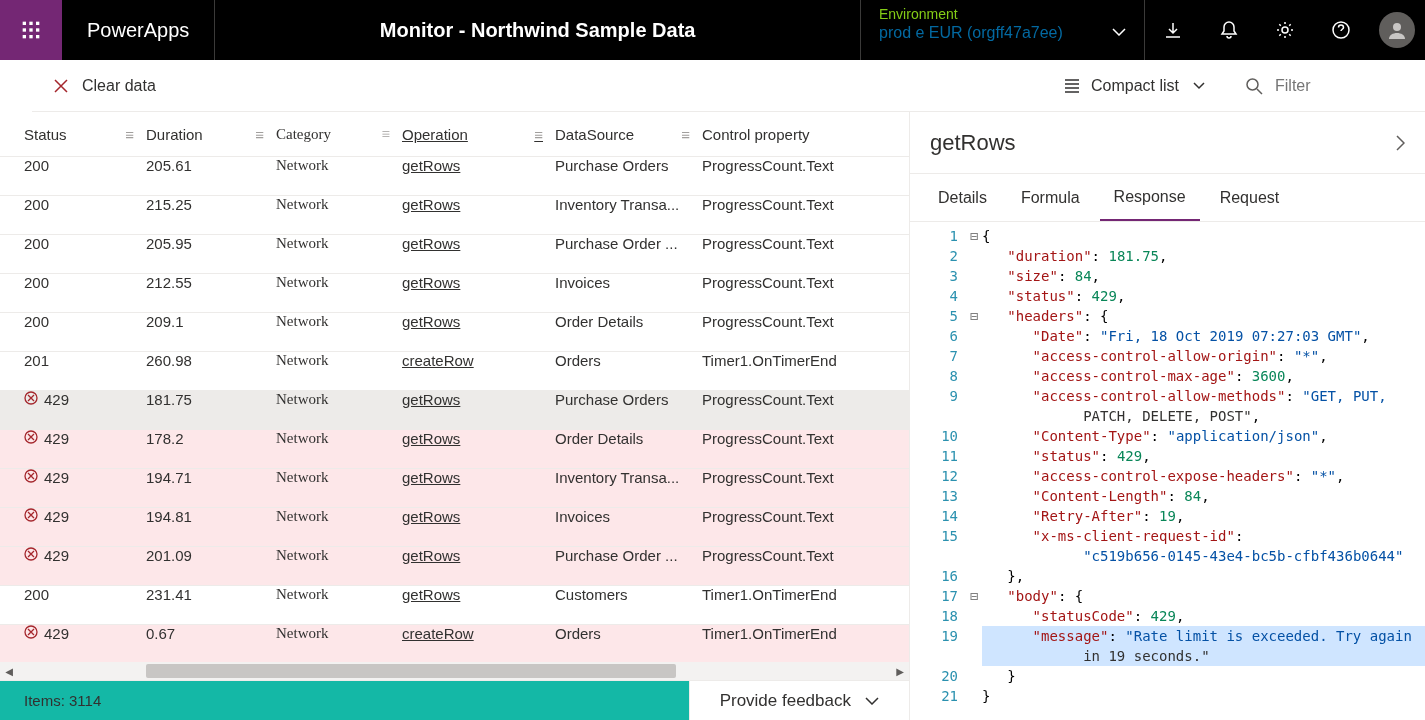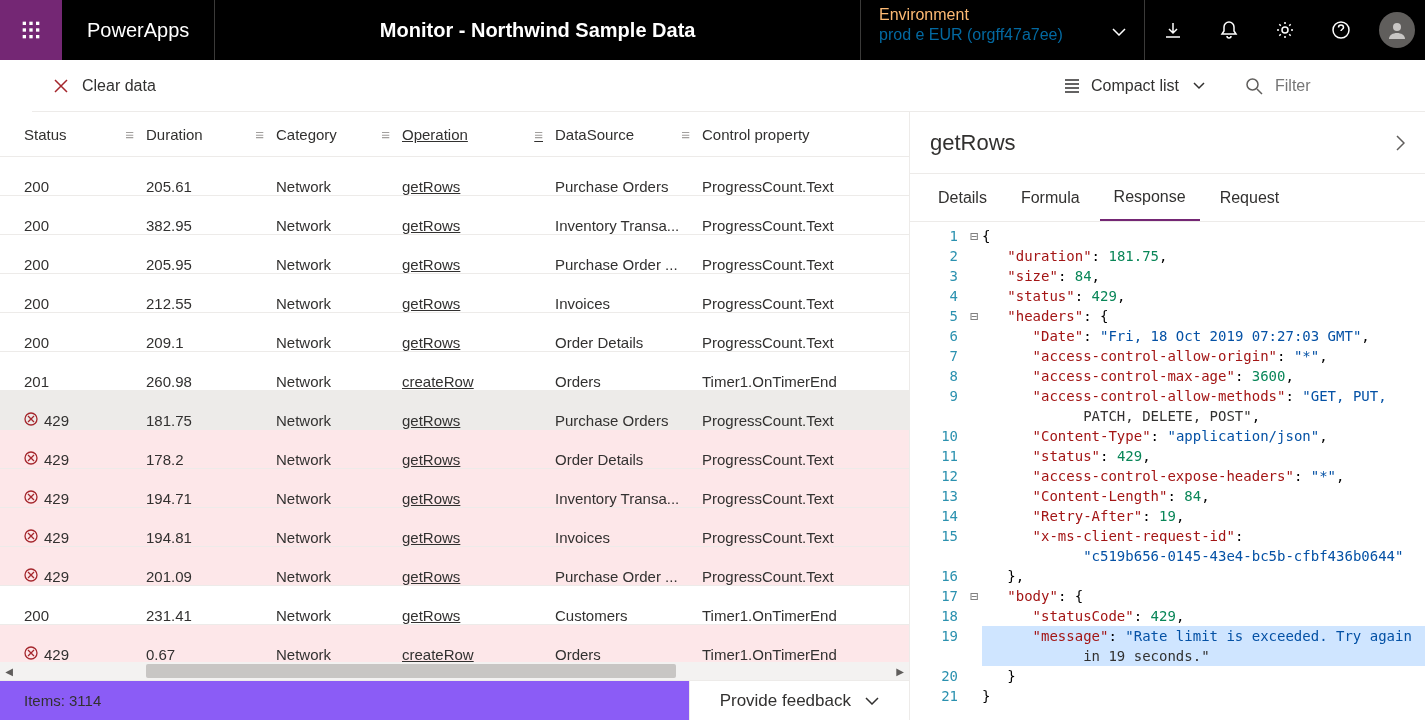--- a/index.html
+++ b/index.html
@@ -4,55 +4,55 @@
 <style>
 * { margin:0; padding:0; box-sizing:border-box; }
 body { font-family:"Segoe UI",Arial,sans-serif; font-size:14px; color:#323130; background:#fff; overflow:hidden; width:1425px; height:720px; }
 .topbar { display:flex; align-items:center; background:#000; height:60px; color:#fff; }
 .waffle { width:62px; height:60px; display:flex; align-items:center; justify-content:center; background:#742774; }
 .waffle svg { width:20px; height:20px; fill:#fff; }
 .app-label { font-size:20px; padding:0 25px; font-weight:400; }
 .divider-v { width:1px; height:60px; background:#3b3a39; }
 .page-title { font-size:20px; padding:0 25px; font-weight:700; flex:1;text-align:center; }
 .env-picker { width:285px; height:60px; border-left:1px solid #3b3a39; border-right:1px solid #3b3a39; padding:6px 30px 0 18px; position:relative; cursor:pointer; }
-.env-label { font-size:16px; color:#fdba74; }
+.env-label { font-size:14px; color:#84cc16; }
 .env-name { font-size:16px; color:#0369a1; margin-top:2px; }
 .env-chev { position:absolute; right:18px; top:28px; }
 .top-icons { display:flex; }
 .top-icon { width:56px; height:60px; display:flex; align-items:center; justify-content:center; cursor:pointer; }
 .avatar { width:36px; height:36px; border-radius:50%; background:#605e5c; display:flex; align-items:center; justify-content:center; }
 
 .toolbar { display:flex; align-items:center; height:52px; border-bottom:1px solid #edebe9;margin-left:32px; }
 .tool-btn { display:flex; align-items:center; padding:0 20px; height:52px; cursor:pointer; font-size:16px; }
 .tool-btn .ic { margin-right:12px; }
 .spacer { flex:1; }
 .filter-wrap { display:flex; align-items:center; padding:0 20px; color:#605e5c; width:200px; }
 .filter-wrap input { border:none; outline:none; font-size:16px; color:#323130; margin-left:12px; width:120px; font-family:inherit; }
 
 .content { display:flex; height:608px; }
 .grid-wrap { width:910px; display:flex; flex-direction:column; border-right:1px solid #edebe9; }
 .grid-head { display:flex; height:45px; border-bottom:1px solid #edebe9; align-items:center; padding-left:24px; }
 .col { display:flex; align-items:center; font-size:15px; color:#323130; }
 .col .menu-ic { color:#a19f9d; margin-left:auto; padding-right:12px; }
-.c-status{width:122px;} .c-dur{width:130px;gap:26px;} .c-cat{width:126px;} .c-op{width:153px;text-decoration:underline;} .c-ds{width:147px;} .c-ctrl{width:200px;}
+.c-status{width:122px;} .c-dur{width:130px;gap:26px;} .c-cat{width:126px;font-family:Liberation Serif, serif;} .c-op{width:153px;text-decoration:underline;} .c-ds{width:147px;} .c-ctrl{width:200px;}
 
 .grid-body { flex:1; overflow-y:scroll; overflow-x:hidden; }
-.row { display:flex; height:39px; align-items:flex-end; border-bottom:1px solid #edebe9; padding-left:24px; font-size:15px; color:#323130; }
+.row { display:flex; height:39px; align-items:flex-start; border-bottom:1px solid #edebe9; padding-left:24px; font-size:15px; color:#323130; }
 .row.err { background:#fde7e9; }
 .row.err .cell { background:transparent; }
 .row.sel { background:#edebe9; }
 .cell { white-space:nowrap; overflow:hidden; text-overflow:ellipsis; padding-right:10px; }
 .err-ic { display:inline-flex; align-items:center; margin-right:6px; }
 
 .hscroll { height:18px; background:#f3f2f1; display:flex; align-items:center; }
 .hscroll .track { flex:1; height:18px; position:relative; }
 .hscroll .thumb { position:absolute; left:128px; width:530px; height:14px; top:2px; background:#c8c6c4; border-radius:2px; }
 .hscroll .arr { width:18px; text-align:center; color:#605e5c; font-size:10px; }
 
-.statusbar { height:40px; display:flex; align-items:center; background:#8b5cf6; border-top:1px solid #edebe9; }
+.statusbar { height:40px; display:flex; align-items:center; background:#14b8a6; border-top:1px solid #edebe9; }
 .items-count { padding-left:24px; font-size:15px; }
 .feedback { margin-left:auto; padding:0 30px; height:40px; display:flex; align-items:center; font-size:17px; cursor:pointer; border-left:1px solid #edebe9; background:#fff; }
 .feedback .chev { margin-left:14px; }
 
 .details { flex:1; display:flex; flex-direction:column; }
 .det-head { height:62px; display:flex; align-items:center; padding:0 20px; border-bottom:1px solid #edebe9; }
 .det-title { font-size:22px; flex:1; }
 .det-tabs { display:flex; height:48px; border-bottom:1px solid #edebe9; padding:0 14px; }
 .tab { padding:0 14px; display:flex; align-items:center; font-size:16px; cursor:pointer; color:#323130; margin-right:6px; }
 .tab.active { border-bottom:2px solid #742774; font-weight:500; }
@@ -188,21 +188,21 @@
         <div class="row">
           <div class="cell c-status">200</div>
           <div class="cell c-dur">205.61</div>
           <div class="cell c-cat">Network</div>
           <div class="cell c-op">getRows</div>
           <div class="cell c-ds">Purchase Orders</div>
           <div class="cell c-ctrl">ProgressCount.Text</div>
         </div>
         <div class="row">
           <div class="cell c-status">200</div>
-          <div class="cell c-dur">382.95</div>
+          <div class="cell c-dur">215.25</div>
           <div class="cell c-cat">Network</div>
           <div class="cell c-op">getRows</div>
           <div class="cell c-ds">Inventory Transa...</div>
           <div class="cell c-ctrl">ProgressCount.Text</div>
         </div>
         <div class="row">
           <div class="cell c-status">200</div>
           <div class="cell c-dur">205.95</div>
           <div class="cell c-cat">Network</div>
           <div class="cell c-op">getRows</div>

